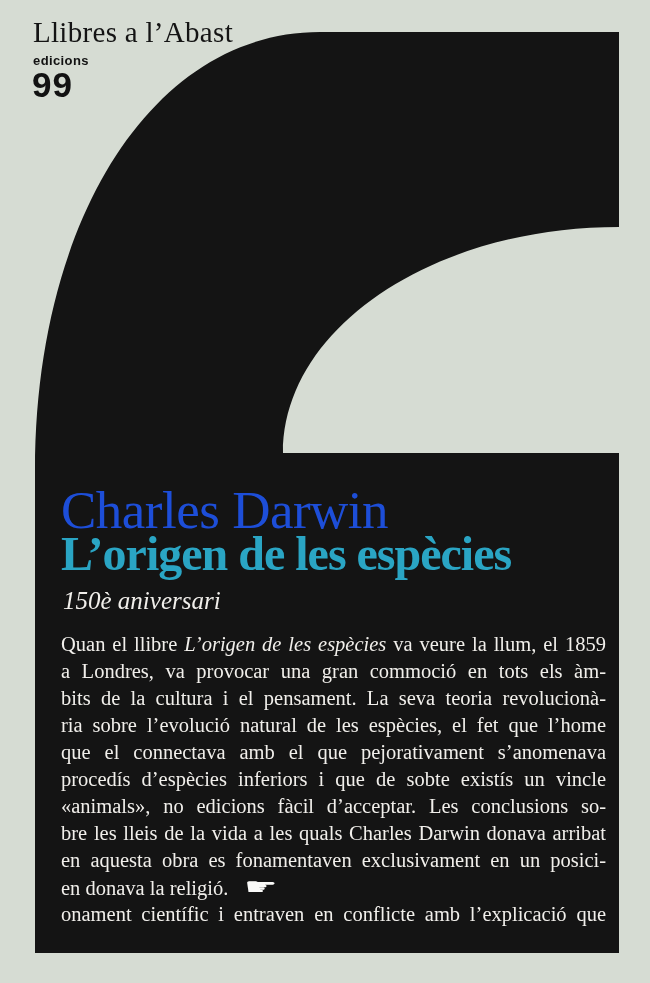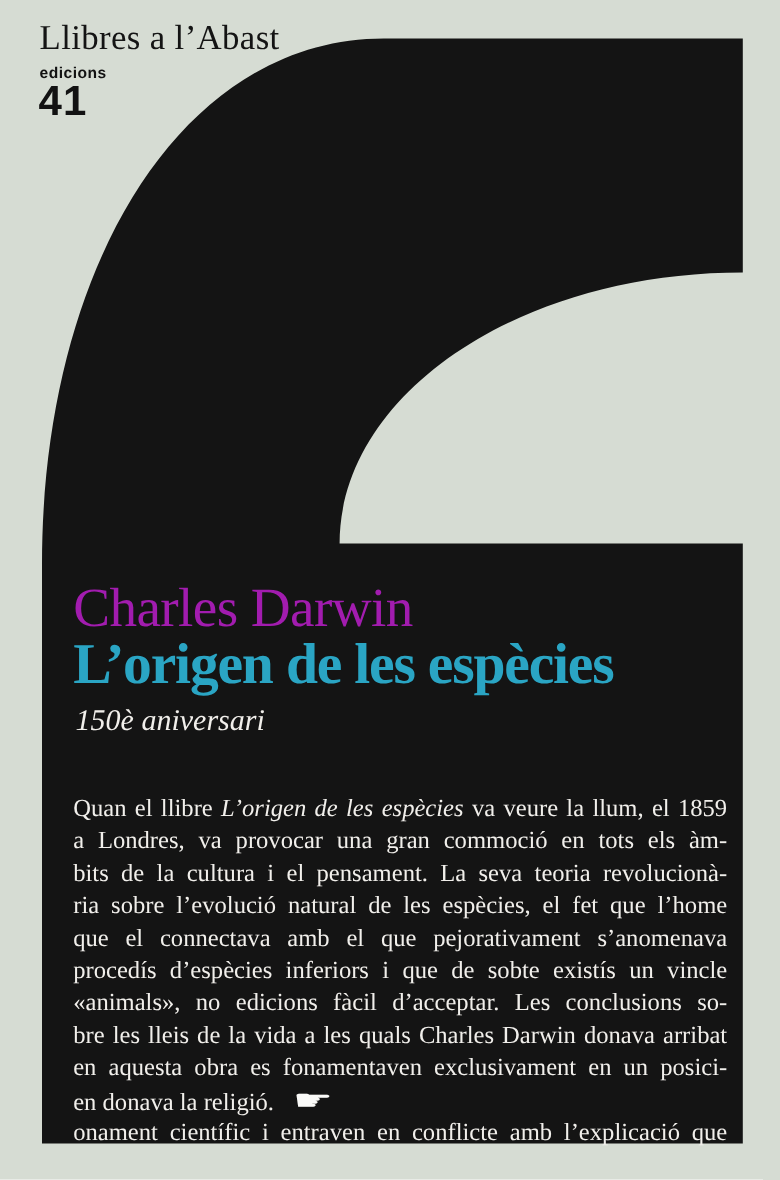--- a/index.html
+++ b/index.html
@@ -31,35 +31,35 @@
     font-family:"Liberation Sans","DejaVu Sans",sans-serif;
     font-weight:bold;font-size:13px;letter-spacing:0.4px;line-height:10px;
   }
   .pub-big{
     font-family:"Liberation Sans","DejaVu Sans",sans-serif;
     font-weight:bold;font-size:35px;letter-spacing:1px;line-height:1;
     margin-top:1px;margin-left:-1px;
   }
   .author{
     position:absolute;left:61px;top:484px;
-    font-size:46px;line-height:1;letter-spacing:-0.5px;
-    color:#a21caf;
+    font-size:53px;line-height:1;letter-spacing:-0.5px;
+    color:#1d4ed8;
   }
   .book-title{
     position:absolute;left:61px;top:530px;margin:0;
     font-size:48px;line-height:1;letter-spacing:-1px;font-weight:bold;
     color:var(--teal);
   }
   .subtitle{
     position:absolute;left:63px;top:588px;
     font-size:25px;line-height:1;font-style:italic;
     color:var(--light);
   }
   .synopsis{
-    position:absolute;left:61px;top:661px;width:545px;
+    position:absolute;left:61px;top:631px;width:545px;
     font-size:20.5px;line-height:27px;
     color:var(--light);
   }
   .body-line{
     text-align:justify;
     text-align-last:justify;
     height:27px;white-space:nowrap;
   }
   .body-line.last{text-align-last:left;white-space:normal;}
   .body-line .it{font-style:italic;}
@@ -80,21 +80,21 @@
 
   <svg class="quote-shape" viewBox="0 0 650 983" xmlns="http://www.w3.org/2000/svg" aria-hidden="true">
     <path d="M 35 953 L 35 470 C 35 225 150 32 320 32 L 619 32 L 619 227
              C 433 227 283 328 283 453 L 619 453 L 619 953 Z" fill="#141414"></path>
   </svg>
 
   <div class="collection">Llibres a l’Abast</div>
 
   <div class="publisher">
     <div class="pub-small">edicions</div>
-    <div class="pub-big">41</div>
+    <div class="pub-big">99</div>
   </div>
 
   <div class="author">Charles Darwin</div>
 
   <h1 class="book-title">L’origen de les espècies</h1>
 
   <div class="subtitle">150è aniversari</div>
 
   <div class="synopsis">
       <div class="body-line"><span>Quan el llibre </span><span class="it">L’origen de les espècies</span><span> va veure la llum, el 1859</span></div>

